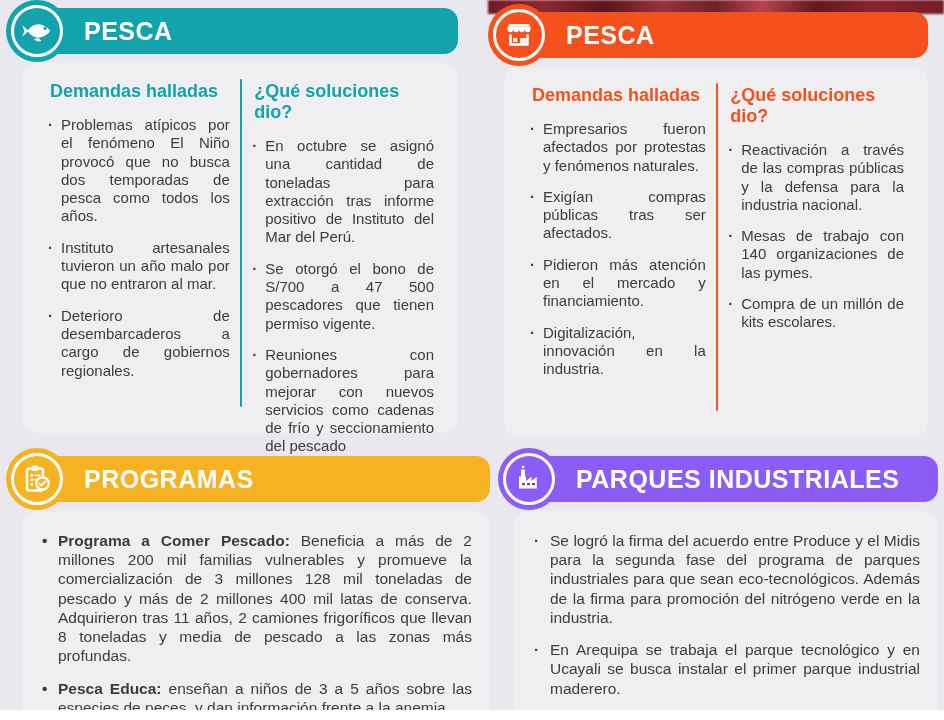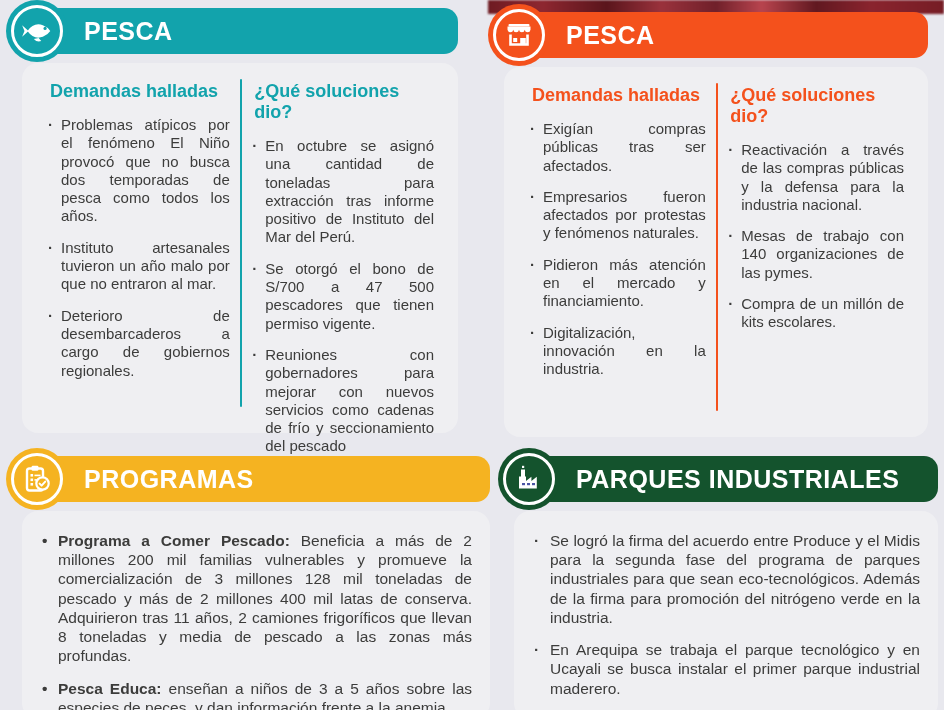--- a/index.html
+++ b/index.html
@@ -45,21 +45,21 @@
     position:relative;padding-left:13px;margin-bottom:13px;
     font-size:15px;line-height:1.22;text-align:justify;
   }
   ul.bullets li::before{
     content:"·";position:absolute;left:0;top:0;font-weight:bold;
   }
   
   .teal-bg{background:#12a3ac;}  .teal-tx{color:#12a3ac;}
   .orange-bg{background:#f4511c;}.orange-tx{color:#f4511c;}
   .yellow-bg{background:#f5b321;text-align:right;}
-  .blue-bg{background:#14532d;}
+  .blue-bg{background:#8b5cf6;}
   
   .wide-card{padding:20px 18px 14px 20px;}
   ul.bullets-wide{list-style:none;margin:0;padding:0;}
   ul.bullets-wide li{
     position:relative;padding-left:16px;margin-bottom:13px;
     font-size:15.5px;line-height:1.24;text-align:justify;
   }
   ul.bullets-wide li::before{content:"•";position:absolute;left:0;top:0;font-weight:bold;}
   ul.bullets-dot li::before{content:"·";}
   .lead{font-weight:bold;}
@@ -125,22 +125,22 @@
     </div>
     <div class="bar orange-bg">
       <span class="bar-title">PESCA</span>
     </div>
   </div>
   <div class="card" style="width:424px;height:370px;">
     <div class="cols">
       <div class="col">
         <div class="col-heading orange-tx">Demandas halladas</div>
         <ul class="bullets">
+          <li>Empresarios fueron afectados por protestas y fenómenos naturales.</li>
           <li>Exigían compras públicas tras ser afectados.</li>
-          <li>Empresarios fueron afectados por protestas y fenómenos naturales.</li>
           <li>Pidieron más atención en el mercado y financiamiento.</li>
           <li>Digitalización, innovación en la industria.</li>
         </ul>
       </div>
       <div class="vdiv orange-bg"></div>
       <div class="col">
         <div class="col-heading orange-tx">¿Qué soluciones dio?</div>
         <ul class="bullets">
           <li>Reactivación a través de las compras públicas y la defensa para la industria nacional.</li>
           <li>Mesas de trabajo con 140 organizaciones de las pymes.</li>

